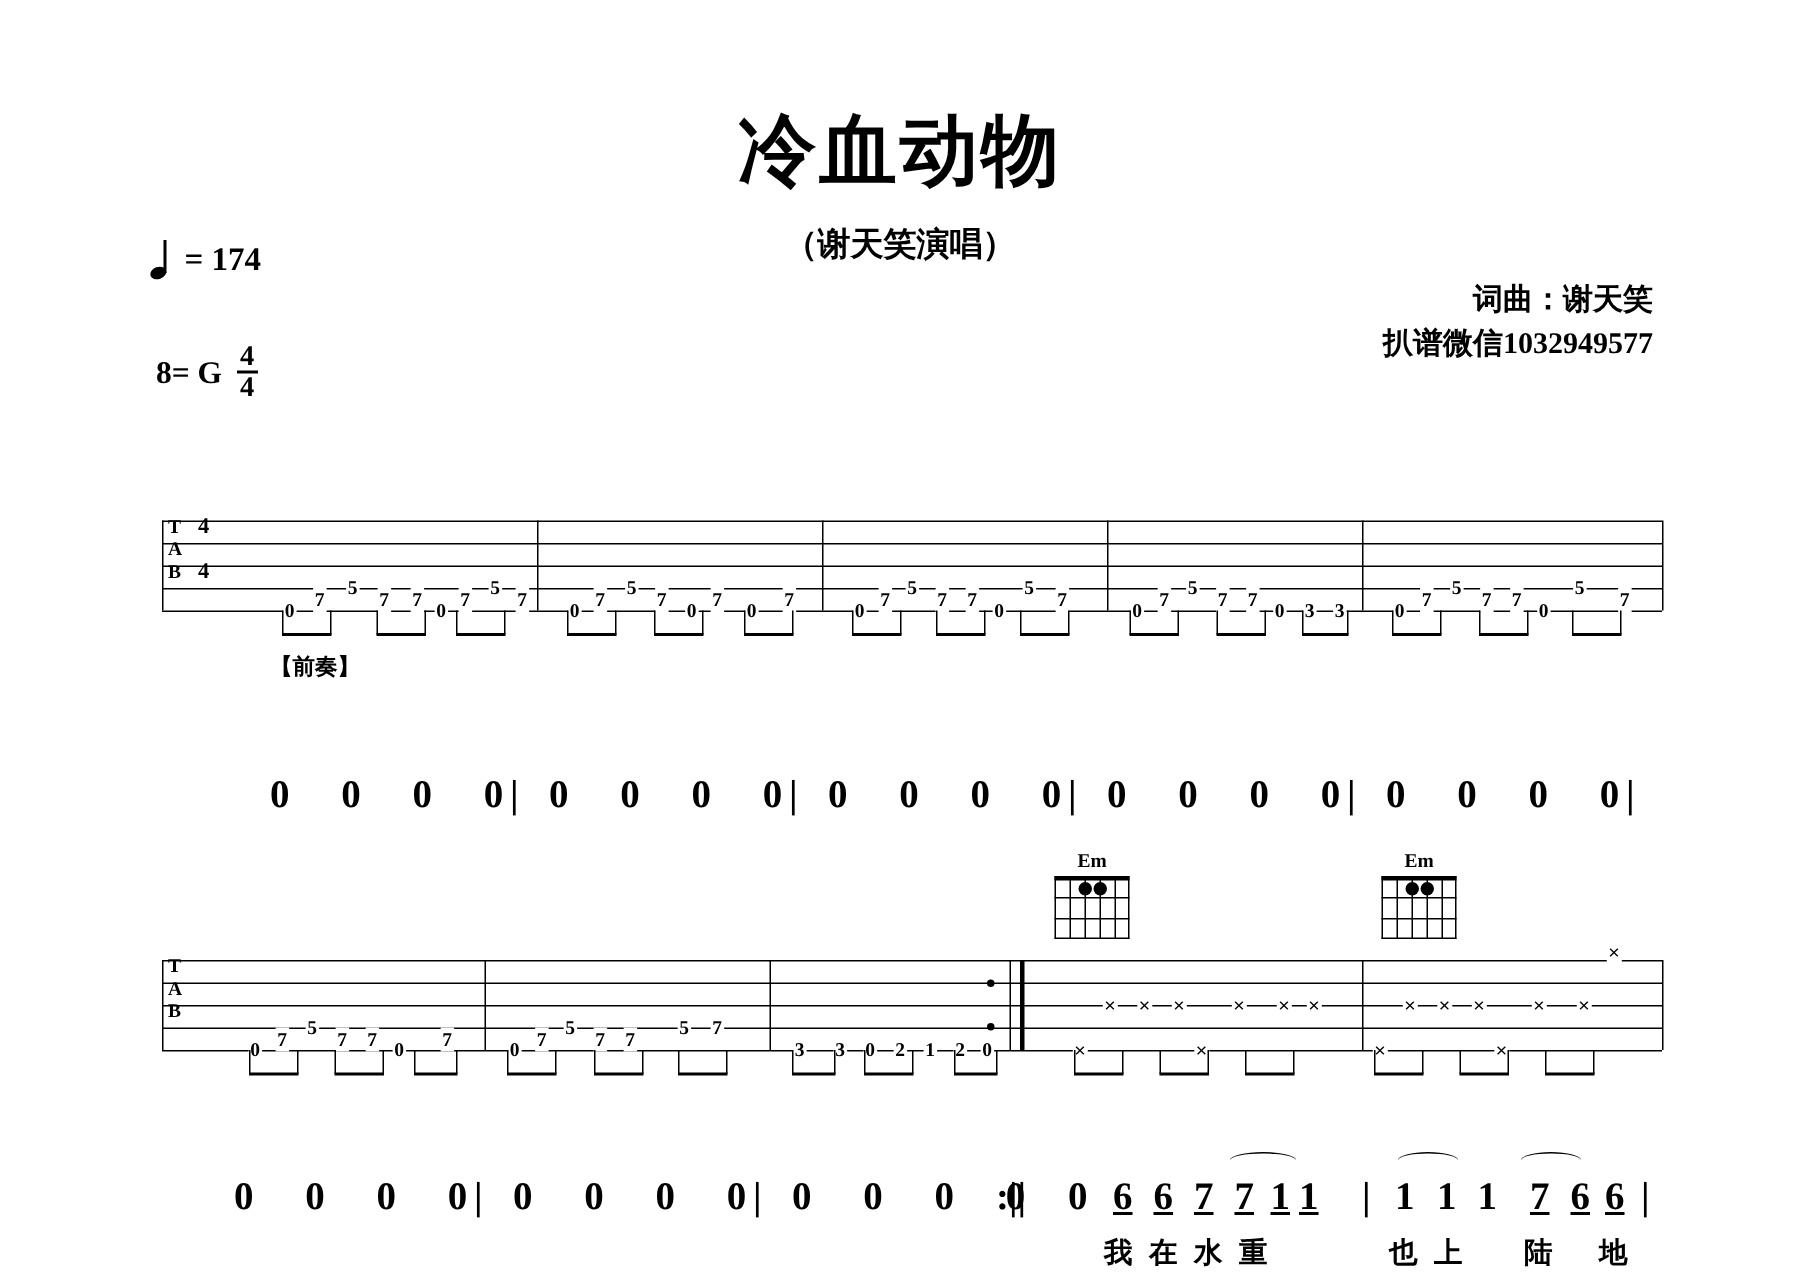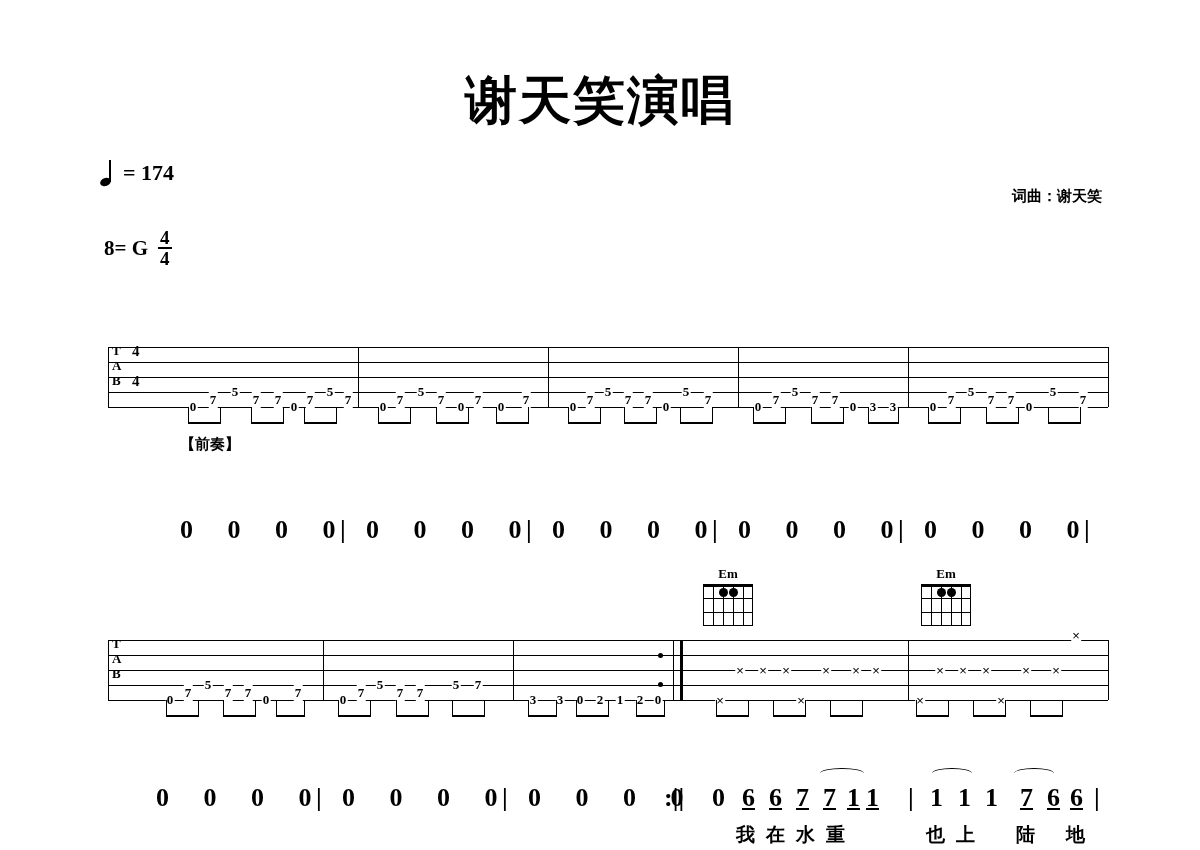--- a/index.html
+++ b/index.html
@@ -40,21 +40,21 @@
   .keysig{
     position:absolute;left:104px;top:228px;
     font-size:21px;font-family:"Liberation Serif", serif;font-weight:600;
     display:flex;align-items:center;gap:10px;
   }
   .timesig{display:inline-flex;flex-direction:column;line-height:1;align-items:center;font-size:19px;}
   .timesig span:first-child{border-bottom:2px solid #000;padding:0 2px;}
 
   .credits{
     position:absolute;right:98px;top:186px;text-align:right;
-    font-family:"Liberation Serif", serif;font-size:15px;font-weight:600;line-height:1.45;
+    font-family:"Liberation Serif", serif;font-size:20px;font-weight:600;line-height:1.45;
   }
 
   
   .system{position:absolute;left:108px;width:1000px;}
   .staff{position:relative;height:60px;}
   .staff .line{position:absolute;left:0;width:1000px;height:1px;background:#000;}
   .staff .line.l0{top:0;}
   .staff .line.l1{top:15px;}
   .staff .line.l2{top:30px;}
   .staff .line.l3{top:45px;}
@@ -95,40 +95,42 @@
   .repeat-dots{position:absolute;}
   .repeat-dots .d{position:absolute;width:5px;height:5px;border-radius:50%;background:#000;}
 
   .tie{position:absolute;border-top:1.5px solid #000;border-radius:50%;height:10px;}
 </style>
 </head>
 <body>
 
 <div class="sheet">
 
-  <div class="title">谢天笑演唱</div>
+  <div class="title">冷血动物</div>
+  <div class="subtitle">（谢天笑演唱）</div>
 
   <div class="tempo">
     <span class="note-glyph">
       <span class="head"></span>
         <span class="stem"></span>
     </span>
     <span>= 174</span>
   </div>
 
   <div class="keysig">
     <span>8= G</span>
     <span class="timesig">
       <span>4</span>
       <span>4</span>
     </span>
   </div>
 
   <div class="credits">
     <div>词曲：谢天笑</div>
+    <div>扒谱微信1032949577</div>
   </div>
 
   <div class="system" style="top:347px;">
     <div class="staff">
       <div class="line l0"></div>
         <div class="line l1"></div>
         <div class="line l2"></div>
       <div class="line l3"></div>
         <div class="line l4"></div>
 

